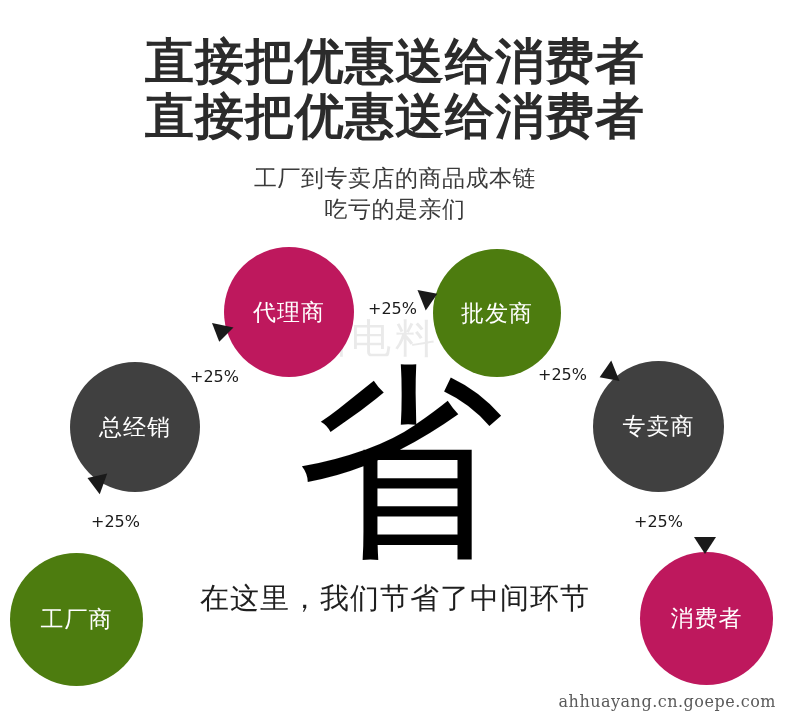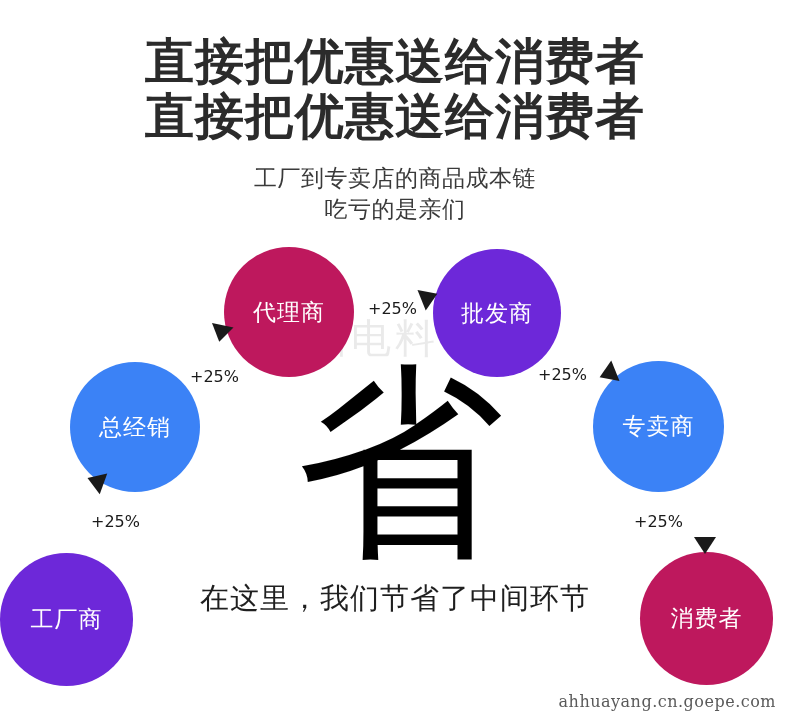--- a/index.html
+++ b/index.html
@@ -86,28 +86,28 @@
     border-radius: 50%;
     display: flex;
     align-items: center;
     justify-content: center;
     color: #ffffff;
     font-size: 23px;
     letter-spacing: 1px;
     z-index: 2;
   }
   .node.green  { background: #be185d; }
-  .node.orange { background: #6d28d9; }
-  .node.blue   { background: #3b82f6; }
+  .node.orange { background: #4d7c0f; }
+  .node.blue   { background: #404040; }
 
   .node-agent     { left: 224px; top: 247px; width: 130px; height: 130px; }
   .node-wholesale { left: 433px; top: 249px; width: 128px; height: 128px; }
   .node-general   { left: 70px;  top: 362px; width: 130px; height: 130px; }
   .node-dealer    { left: 593px; top: 361px; width: 131px; height: 131px; }
-  .node-factory   { left: 0;  top: 553px; width: 133px; height: 133px; justify-content: center; }
+  .node-factory   { left: 10px;  top: 553px; width: 133px; height: 133px; justify-content: center; }
   .node-consumer  { left: 640px; top: 552px; width: 133px; height: 133px; }
 
   
   .pct {
     position: absolute;
     color: #1a1a1a;
     font-size: 16px;
     line-height: 24px;
     font-weight: 400;
     white-space: nowrap;

